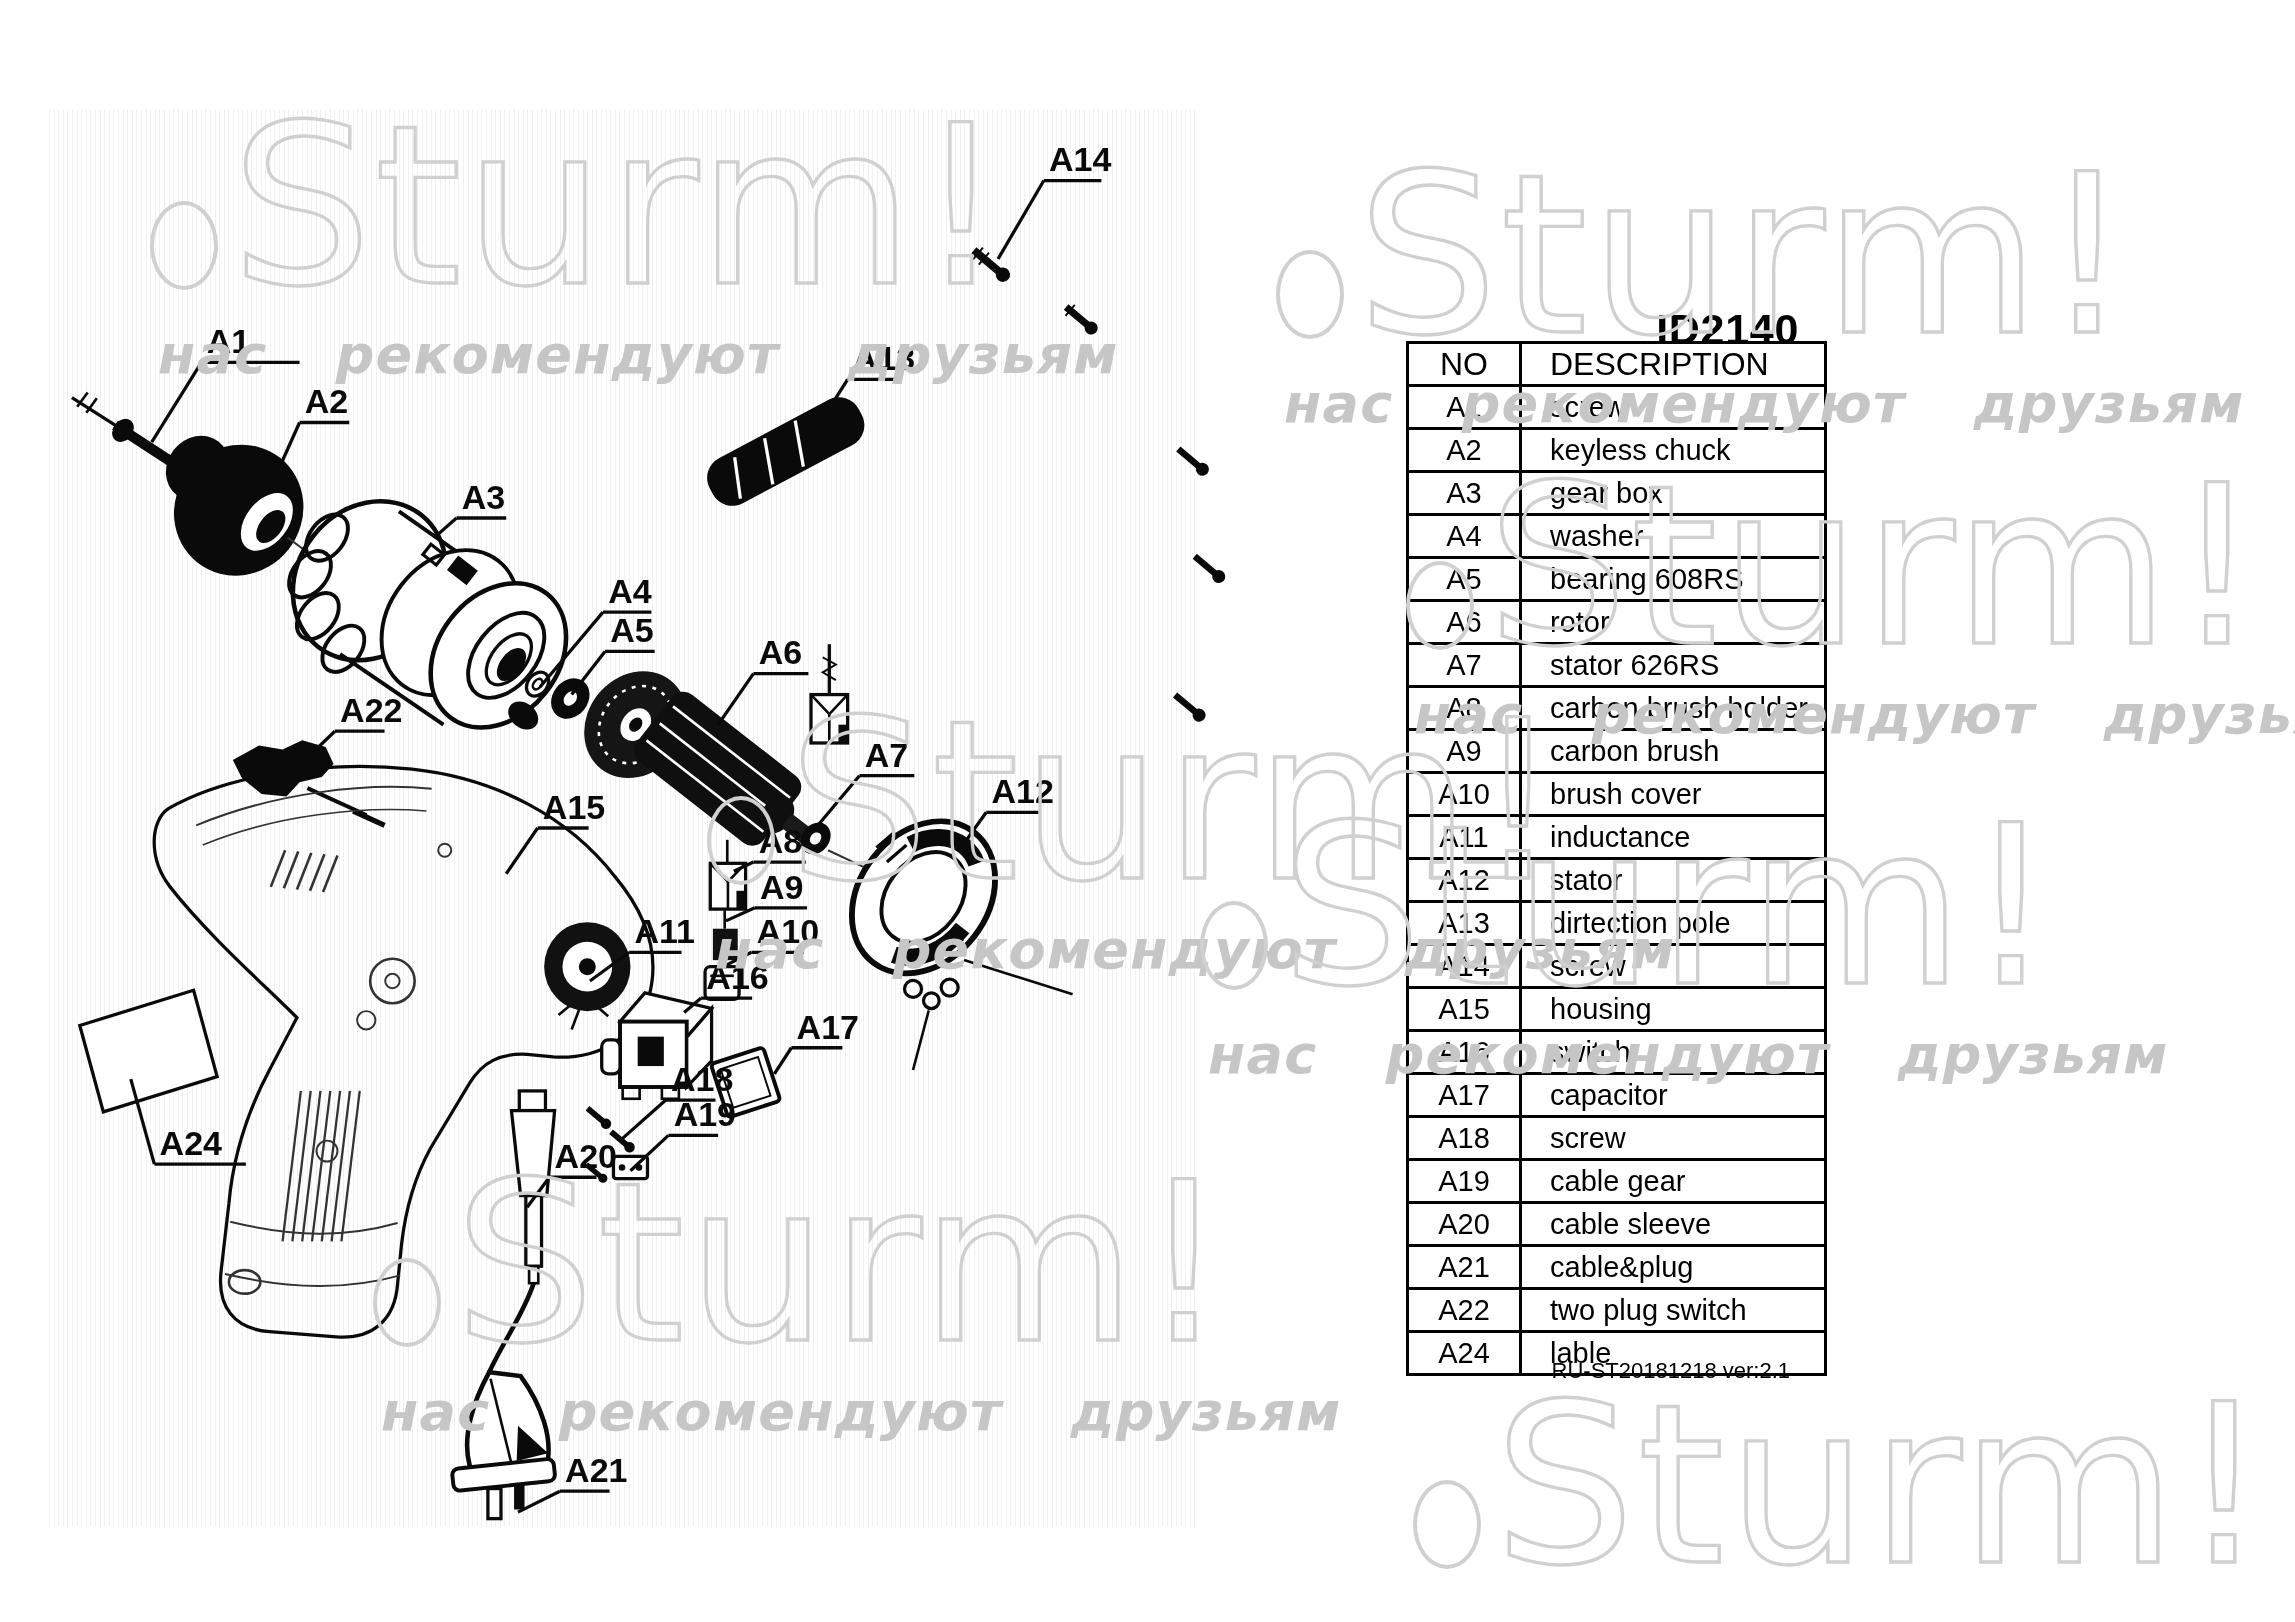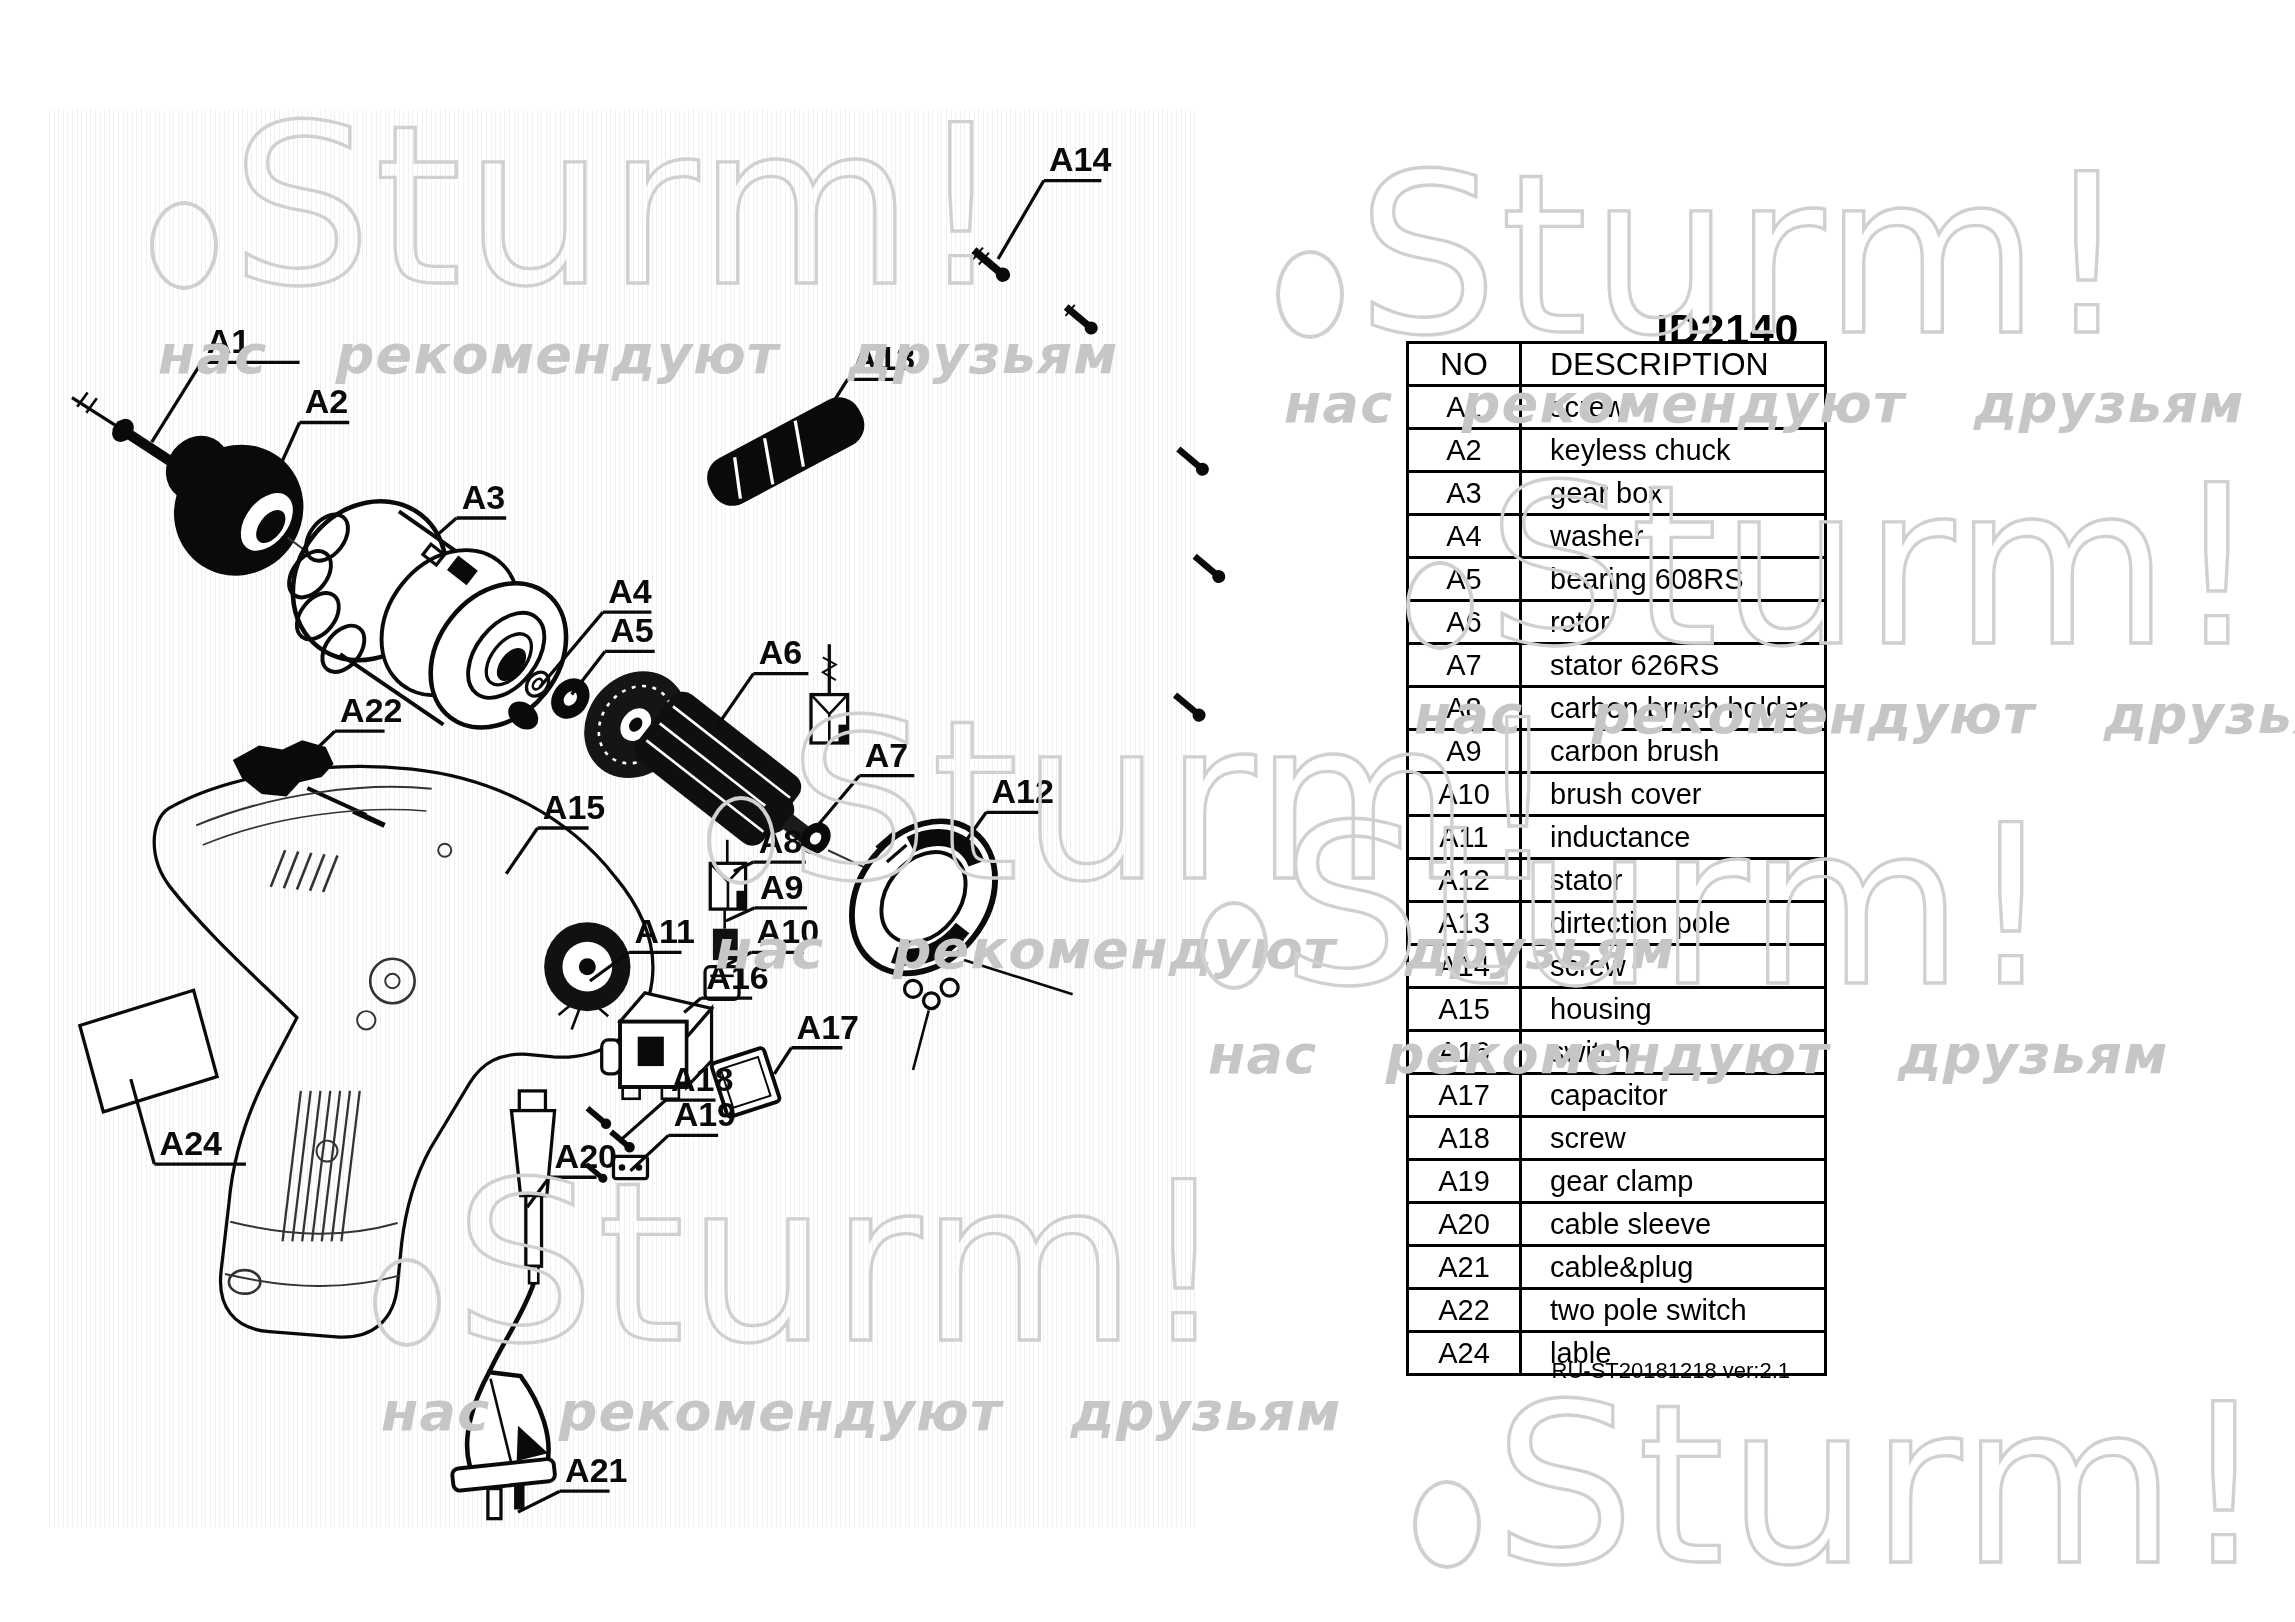--- a/index.html
+++ b/index.html
@@ -503,33 +503,33 @@
         <tr>
           <td class="no">A17</td>
           <td class="desc">capacitor</td>
         </tr>
         <tr>
           <td class="no">A18</td>
           <td class="desc">screw</td>
         </tr>
         <tr>
           <td class="no">A19</td>
-          <td class="desc">gear clamp</td>
+          <td class="desc">cable gear</td>
         </tr>
         <tr>
           <td class="no">A20</td>
           <td class="desc">cable sleeve</td>
         </tr>
         <tr>
           <td class="no">A21</td>
           <td class="desc">cable&amp;plug</td>
         </tr>
         <tr>
           <td class="no">A22</td>
-          <td class="desc">two pole switch</td>
+          <td class="desc">two plug switch</td>
         </tr>
         <tr>
           <td class="no">A24</td>
           <td class="desc">lable</td>
         </tr>
       </tbody>
   </table>
 
   <div class="doc-footer">RU-ST20181218 ver:2.1</div>
 

